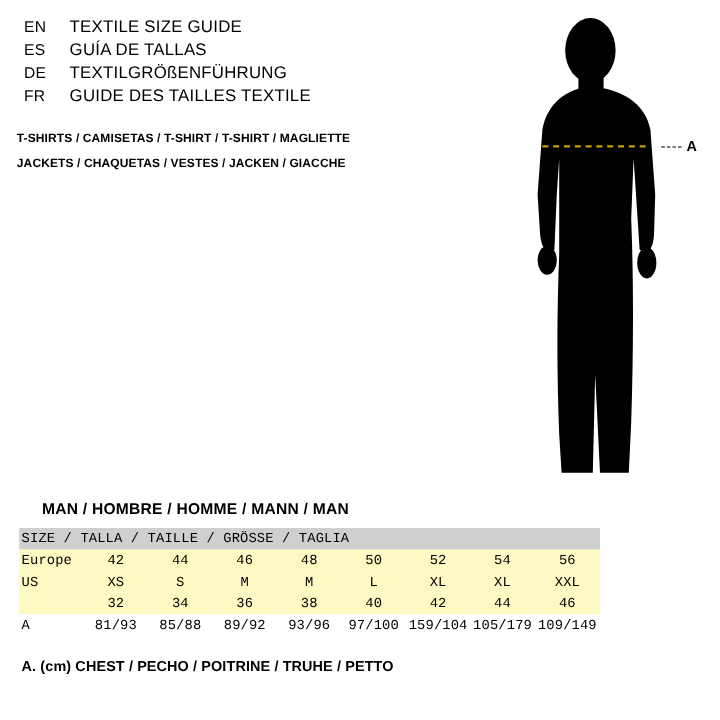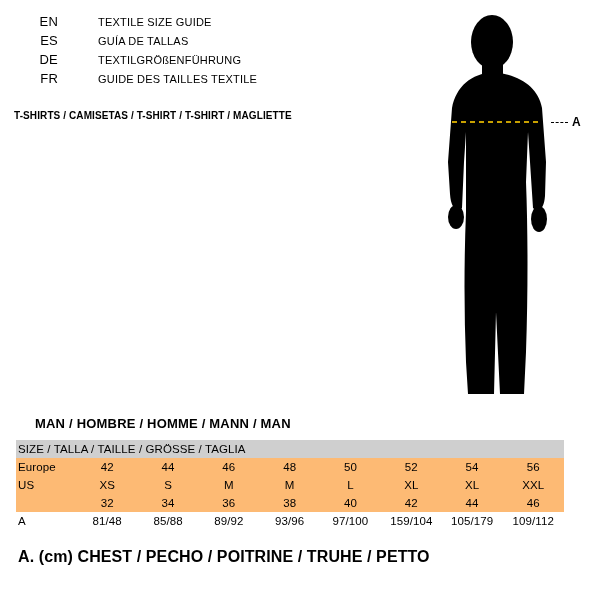--- a/index.html
+++ b/index.html
@@ -26,32 +26,30 @@
   .lang-block {
     position: absolute;
     left: 20px;
     top: 14px;
     width: 380px;
   }
   .lang-row {
     display: flex;
     align-items: baseline;
     height: 19px;
-    text-align: right;
   }
   .lang-code {
     width: 38px;
     font-size: 13px;
     letter-spacing: 0.2px;
   }
   .lang-text {
-    font-size: 11px;
+    font-size: 14px;
     letter-spacing: 0.2px;
     white-space: nowrap;
-    margin-left: 40px;
   }
 
   
   .category-block {
     position: absolute;
     left: 14px;
     top: 110px;
     width: 400px;
   }
   .category-line {
@@ -98,54 +96,55 @@
     font-size: 13px;
     font-weight: bold;
     letter-spacing: 0.2px;
   }
 
   
   .size-table {
     position: absolute;
     left: 16px;
     top: 440px;
-    width: 548px;
+    width: 484px;
     border-collapse: collapse;
     table-layout: fixed;
     font-size: 11.5px;
+    font-family: Liberation Mono, monospace;
   }
   .size-table td {
     padding: 0;
     height: 18px;
     vertical-align: middle;
     letter-spacing: 0.1px;
   }
   .size-table tr.hdr {
     background: #cfcfcf;
   }
   .size-table tr.shade {
-    background: #fdba74;
+    background: #fef9c3;
   }
   .size-table tr.plain {
     background: #ffffff;
   }
   .col-label {
     width: 86px;
     padding-left: 2px !important;
   }
   .cell-val {
     text-align: center;
   }
 
   
   .footer-note {
     position: absolute;
     left: 18px;
     top: 548px;
-    font-size: 16px;
+    font-size: 12px;
     font-weight: bold;
     letter-spacing: 0.1px;
   }
 </style>
 </head>
 <body>
 
 <div class="page">
 
   <div class="lang-block">
@@ -162,20 +161,21 @@
       <span class="lang-text">TEXTILGRÖßENFÜHRUNG</span>
     </div>
     <div class="lang-row">
       <span class="lang-code">FR</span>
       <span class="lang-text">GUIDE DES TAILLES TEXTILE</span>
     </div>
   </div>
 
   <div class="category-block">
     <div class="category-line">T-SHIRTS / CAMISETAS / T-SHIRT / T-SHIRT / MAGLIETTE</div>
+    <div class="category-line">JACKETS / CHAQUETAS / VESTES / JACKEN / GIACCHE</div>
   </div>
 
   <div class="figure-wrap">
     <svg width="180" height="390" viewBox="0 0 180 390">
 
       <ellipse cx="72" cy="30" rx="21" ry="27" fill="#000000"></ellipse>
 
       <rect x="62" y="50" width="21" height="16" fill="#000000"></rect>
 
       <path d="M72 60
@@ -251,27 +251,27 @@
         <td class="cell-val">36</td>
         <td class="cell-val">38</td>
         <td class="cell-val">40</td>
         <td class="cell-val">42</td>
         <td class="cell-val">44</td>
         <td class="cell-val">46</td>
       </tr>
 
       <tr class="plain">
         <td class="col-label">A</td>
-        <td class="cell-val">81/48</td>
+        <td class="cell-val">81/93</td>
         <td class="cell-val">85/88</td>
         <td class="cell-val">89/92</td>
         <td class="cell-val">93/96</td>
         <td class="cell-val">97/100</td>
         <td class="cell-val">159/104</td>
         <td class="cell-val">105/179</td>
-        <td class="cell-val">109/112</td>
+        <td class="cell-val">109/149</td>
       </tr>
     </tbody>
   </table>
 
   <div class="footer-note">A. (cm) CHEST / PECHO / POITRINE / TRUHE / PETTO</div>
 
 </div>
 
 </body></html>

